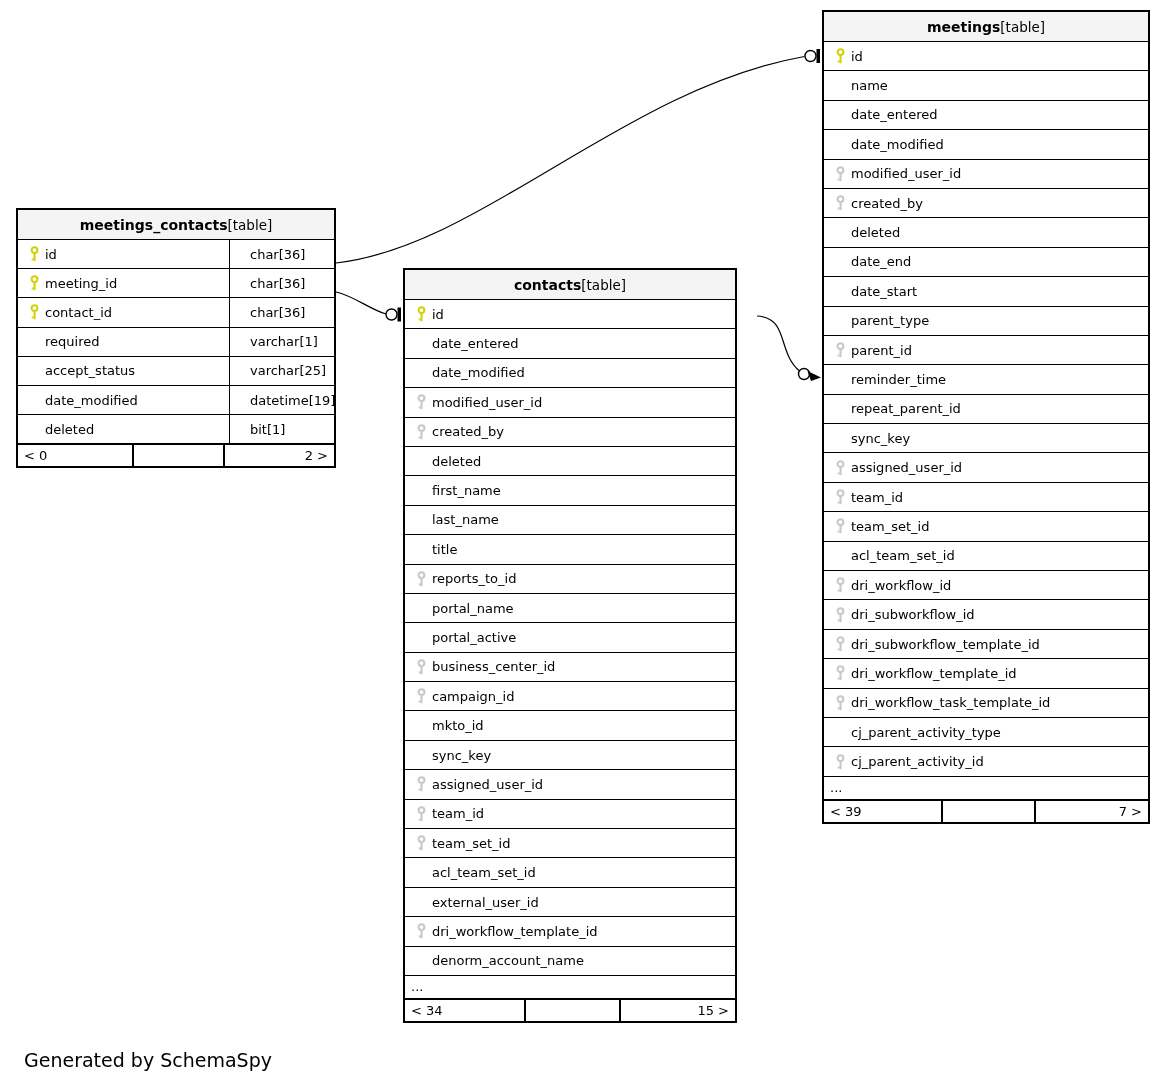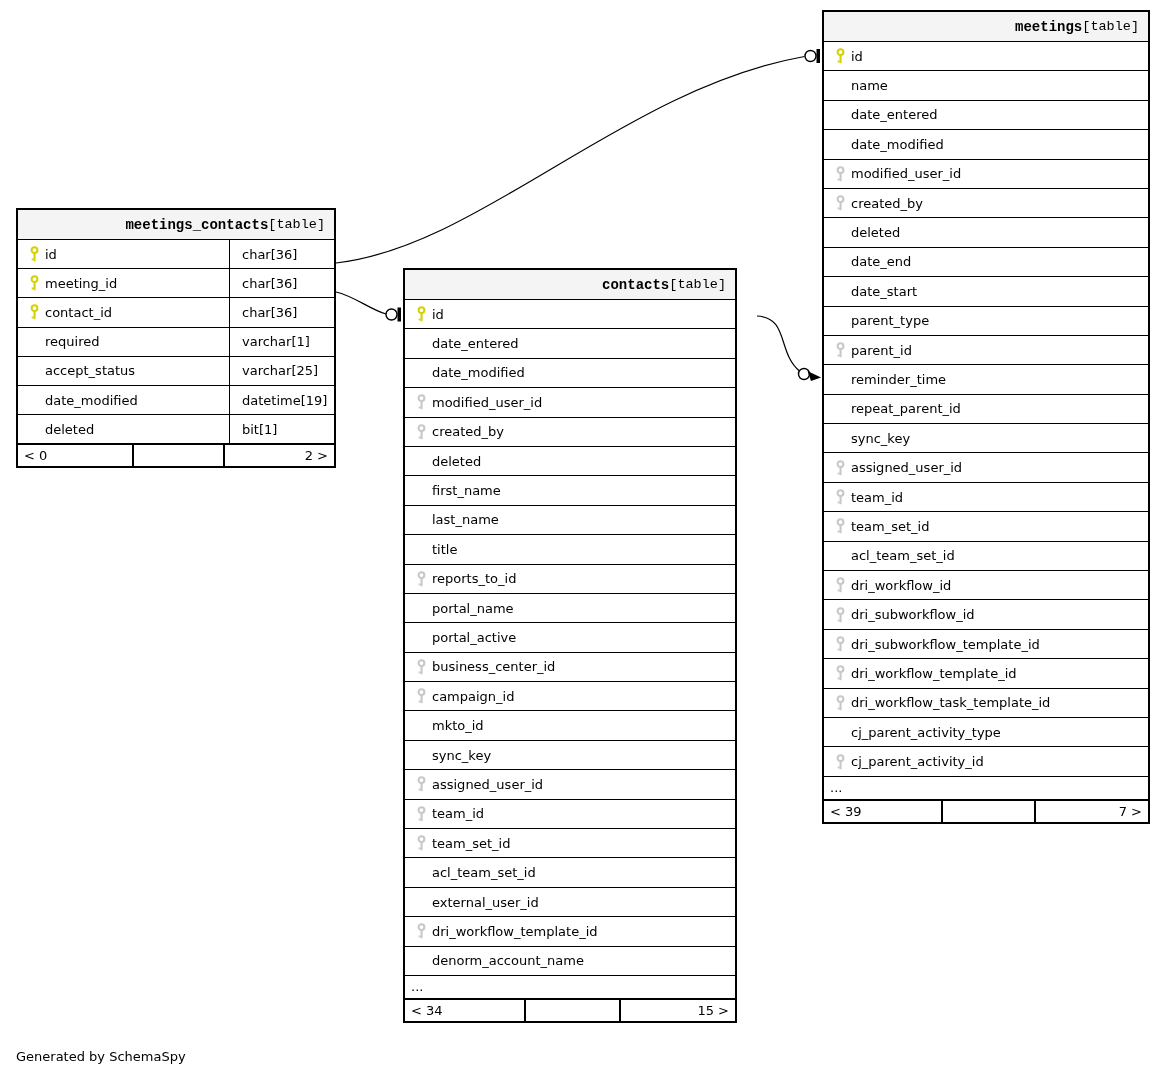--- a/index.html
+++ b/index.html
@@ -20,25 +20,24 @@
     border:2px solid #000;
     box-sizing:border-box;
     z-index:1;
   }
   #table-0{left:16px;  top:188px; width:320px;margin-top:20px;}
   #table-1{left:403px; top:268px; width:334px;}
   #table-2{left:822px; top:10px;  width:328px;}
 
   .tbl-header{
     height:29px;
-    display:flex; justify-content:flex-end; align-items:center;
-    padding:0 9px;
+    display:flex; justify-content:center; align-items:center;
+    padding:0 23px;
     background:#f4f4f4;
     box-sizing:border-box;
-    font-family:Liberation Mono, monospace;
   }
   .tbl-name{font-weight:bold; font-size:14px;}
   .tbl-tag{font-size:13.5px;}
 
   .col-row{
     height:29.4px;
     box-sizing:border-box;
     border-top:1px solid #000;
     display:flex; align-items:center;
     background:#fff;
@@ -48,21 +47,21 @@
     width:16px; margin-left:11px;
     display:flex; align-items:center; justify-content:flex-start;
     flex:none;
   }
   .col-name{font-size:13px; flex:1; white-space:nowrap;}
   .col-type{
     width:105px; flex:none;
     align-self:stretch;
     display:flex; align-items:center;
     border-left:1px solid #000;
-    padding-left:12px;
+    padding-left:20px;
     font-size:13px;
     box-sizing:border-box;
   }
   .ellipsis-row{
     height:23px; box-sizing:border-box;
     border-top:1px solid #000;
     padding-left:6px;
     font-size:13px;
     display:flex; align-items:center;
   }
@@ -71,22 +70,22 @@
     border-top:2px solid #000;
     display:flex;
     font-size:13px;
   }
   .f-cell{display:flex; align-items:center; box-sizing:border-box;}
   .f-left{width:36%; padding-left:6px;}
   .f-mid{width:29.5%; border-left:2px solid #000; border-right:2px solid #000;}
   .f-right{flex:1; justify-content:flex-end; padding-right:6px;}
 
   #generator-note{
-    position:absolute; left:16px; top:1049px;
-    font-size:13px;
+    position:absolute; left:24px; top:1049px;
+    font-size:19px;
     z-index:1;
     text-align:center;
   }
 </style>
 </head>
 <body>
 
 <svg id="relations" width="1164" height="1077">
   <g>
     <path d="M336,263 C480,247 625,88 804.5,56.5" fill="none" stroke="#000" stroke-width="1.2"></path>

